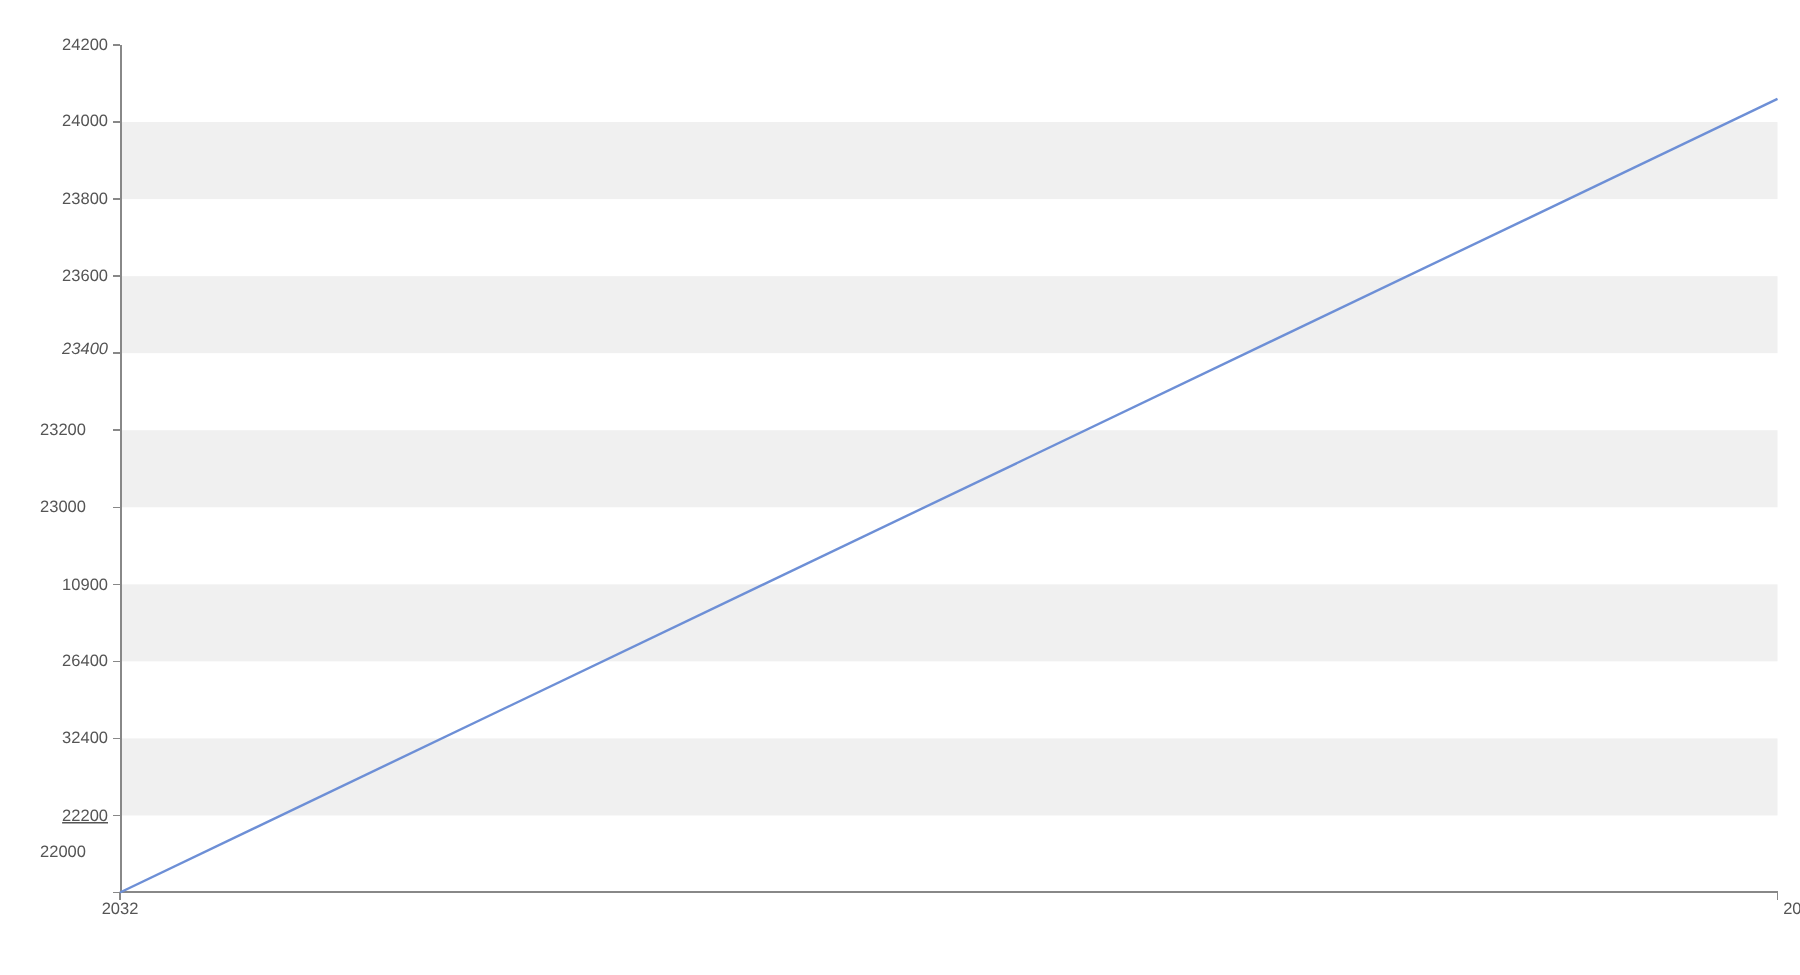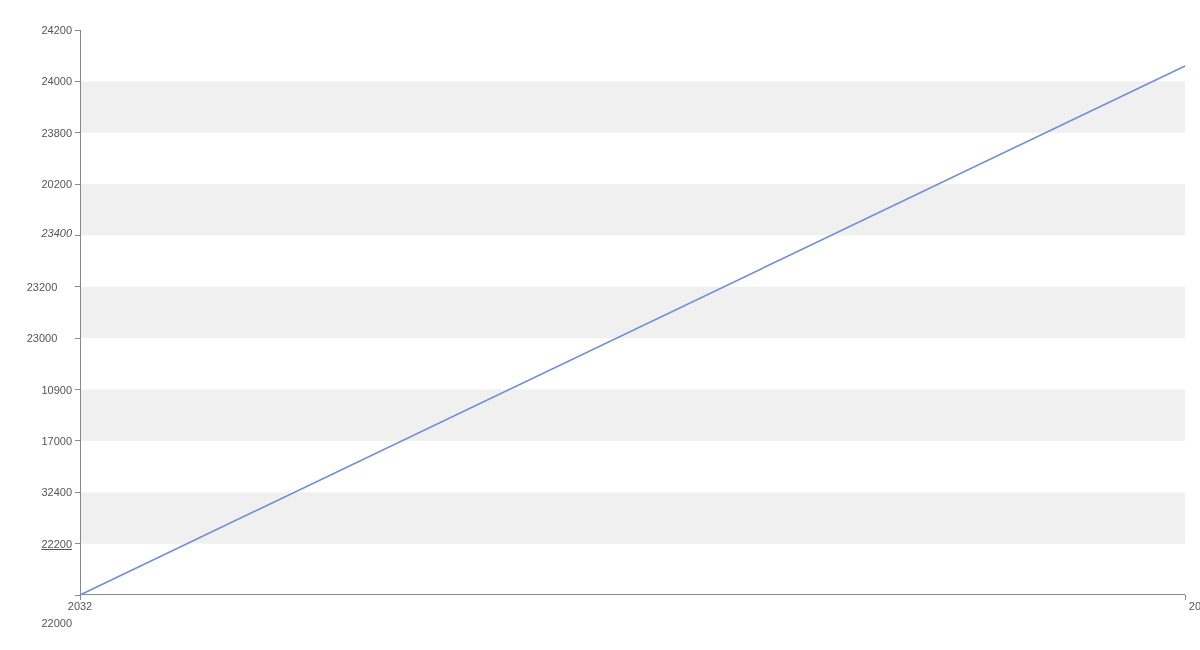--- a/index.html
+++ b/index.html
@@ -100,29 +100,29 @@
         <line x1="-5" y1="102.72727272727269" x2="0" y2="102.72727272727269" class="tick-line"></line>
         <line x1="-5" y1="51.363636363636374" x2="0" y2="51.363636363636374" class="tick-line"></line>
         <line x1="-5" y1="0" x2="0" y2="0" class="tick-line"></line>
         <line x1="0" y1="565" x2="0" y2="570" class="tick-line"></line>
         <line x1="1105" y1="565" x2="1105" y2="570" class="tick-line"></line>
         <path d="M0,565L1105,35.95454545454538" class="series-line"></path>
       </svg>
   </div>
 
   <div id="y-axis-labels">
-      <div class="y-tick-label" style="top: 623px;">22000</div>
+      <div class="y-tick-label" style="top: 568px; text-align: center;">22000</div>
       <div class="y-tick-label" style="top: 543.636px; text-decoration: underline;">22200</div>
       <div class="y-tick-label" style="top: 492.273px;">32400</div>
-      <div class="y-tick-label" style="top: 440.909px;">17000</div>
+      <div class="y-tick-label" style="top: 440.909px;">26400</div>
       <div class="y-tick-label" style="top: 389.545px;">10900</div>
       <div class="y-tick-label" style="top: 338.182px; text-align: center;">23000</div>
       <div class="y-tick-label" style="top: 286.818px; text-align: center;">23200</div>
       <div class="y-tick-label" style="top: 233px; font-style: italic;">23400</div>
-      <div class="y-tick-label" style="top: 184.091px;">20200</div>
+      <div class="y-tick-label" style="top: 184.091px;">23600</div>
       <div class="y-tick-label" style="top: 132.727px;">23800</div>
       <div class="y-tick-label" style="top: 81.3636px;">24000</div>
       <div class="y-tick-label" style="top: 30px;">24200</div>
     </div>
   <div id="x-axis-labels">
       <div class="x-tick-label" style="left: 80px;">2032</div>
       <div class="x-tick-label" style="left: 1185px; margin-left: 16px;">2024</div>
     </div>
 </div>
 

